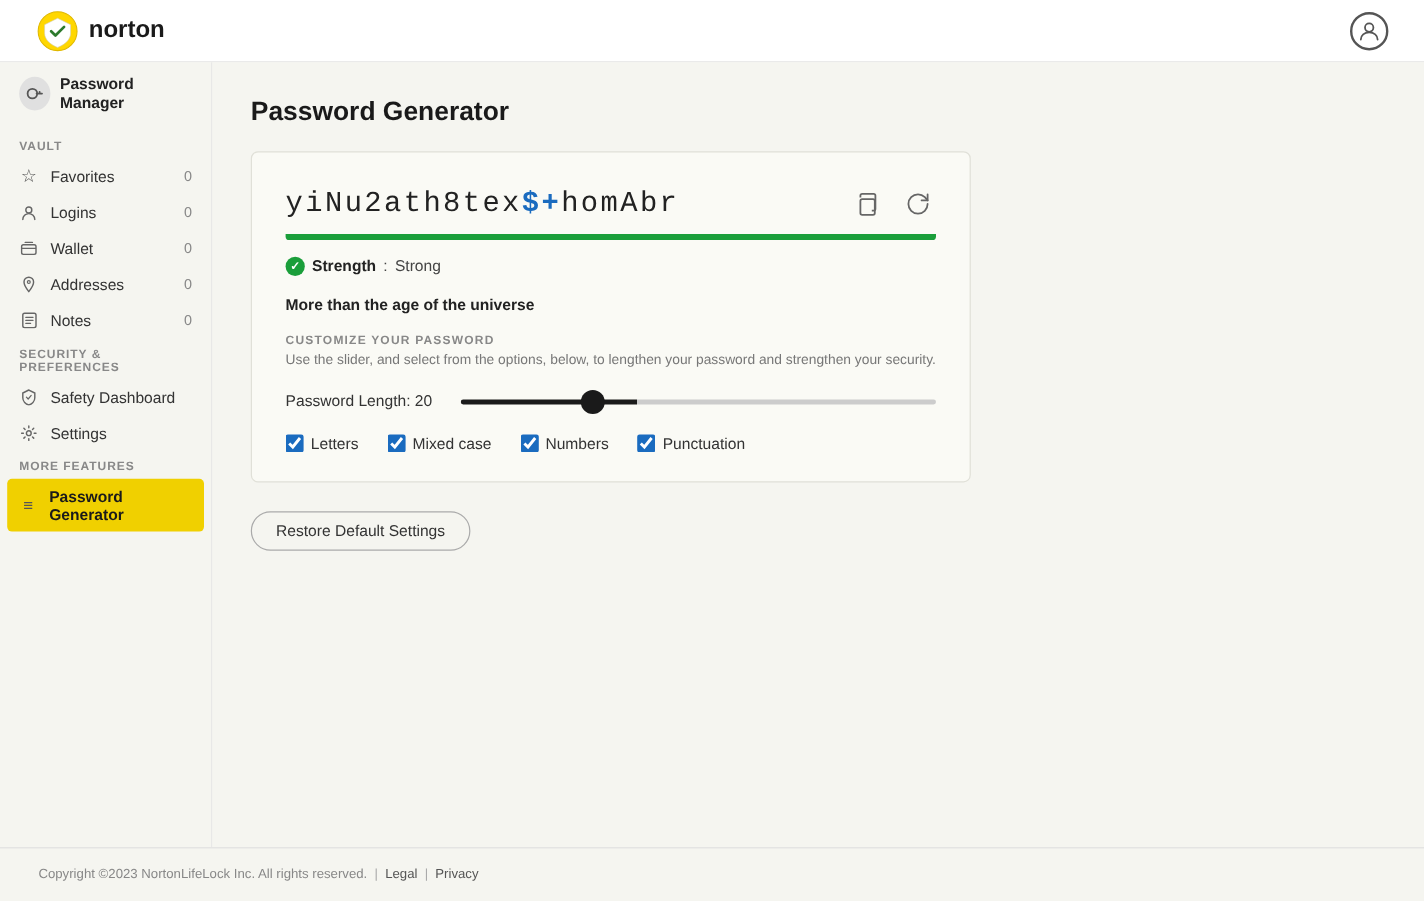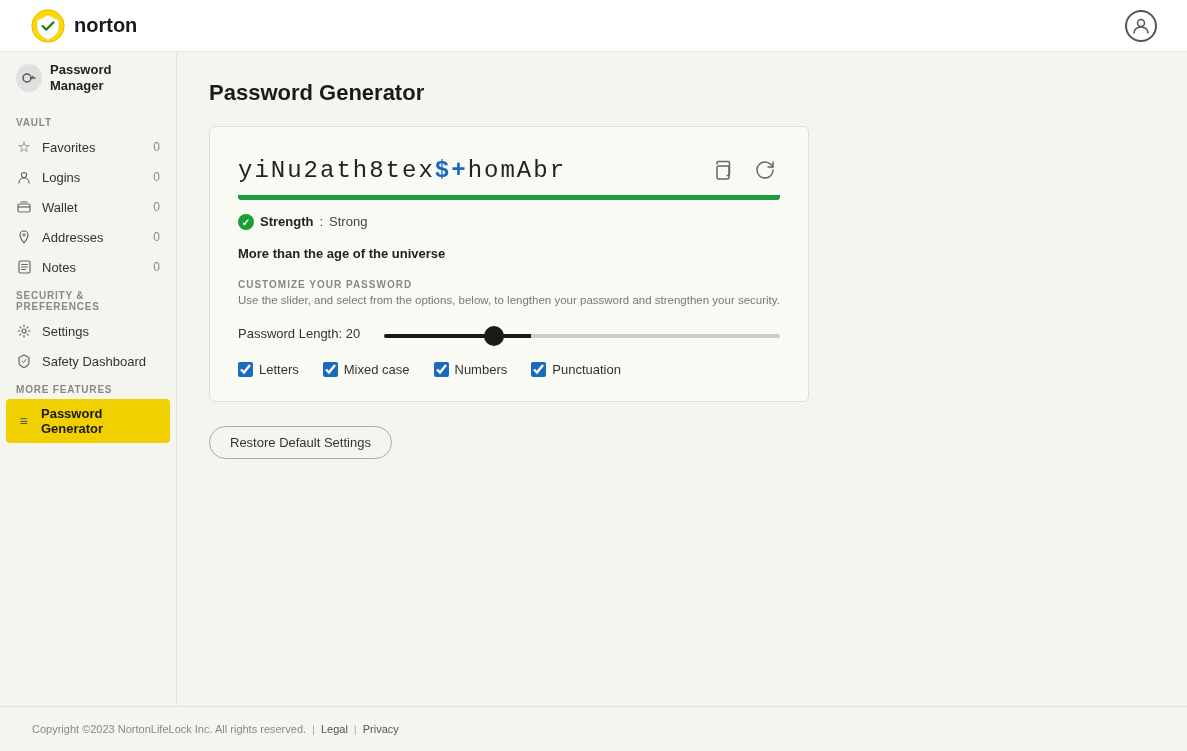--- a/index.html
+++ b/index.html
@@ -430,37 +430,37 @@
       </div>
       <span class="sidebar-item-count">0</span>
     </div>
 
     <div class="sidebar-section-label">SECURITY &amp; PREFERENCES</div>
 
     <div class="sidebar-item">
       <div class="sidebar-item-left">
         <span class="sidebar-item-icon">
           <svg width="14" height="14" viewBox="0 0 14 14" fill="none">
+            <path d="M7 1L2 3.5v4C2 10.5 4.5 12.8 7 13.5 9.5 12.8 12 10.5 12 7.5v-4L7 1z" stroke="#666" stroke-width="1.2"></path>
+            <path d="M5 7l1.5 1.5L9 5.5" stroke="#666" stroke-width="1" stroke-linecap="round" stroke-linejoin="round"></path>
+          </svg>
+        </span>
+        <span class="sidebar-item-label">Safety Dashboard</span>
+      </div>
+    </div>
+
+    <div class="sidebar-item">
+      <div class="sidebar-item-left">
+        <span class="sidebar-item-icon">
+          <svg width="14" height="14" viewBox="0 0 14 14" fill="none">
             <circle cx="7" cy="7" r="2" stroke="#666" stroke-width="1.2"></circle>
             <path d="M7 1v1.5M7 11.5V13M1 7h1.5M11.5 7H13M2.9 2.9l1 1M10.1 10.1l1 1M11.1 2.9l-1 1M3.9 10.1l-1 1" stroke="#666" stroke-width="1.2" stroke-linecap="round"></path>
           </svg>
         </span>
         <span class="sidebar-item-label">Settings</span>
-      </div>
-    </div>
-
-    <div class="sidebar-item">
-      <div class="sidebar-item-left">
-        <span class="sidebar-item-icon">
-          <svg width="14" height="14" viewBox="0 0 14 14" fill="none">
-            <path d="M7 1L2 3.5v4C2 10.5 4.5 12.8 7 13.5 9.5 12.8 12 10.5 12 7.5v-4L7 1z" stroke="#666" stroke-width="1.2"></path>
-            <path d="M5 7l1.5 1.5L9 5.5" stroke="#666" stroke-width="1" stroke-linecap="round" stroke-linejoin="round"></path>
-          </svg>
-        </span>
-        <span class="sidebar-item-label">Safety Dashboard</span>
       </div>
     </div>
 
     <div class="sidebar-section-label">MORE FEATURES</div>
 
     <div class="sidebar-item active">
       <div class="sidebar-item-left">
         <span class="sidebar-item-icon" style="font-size:14px; font-weight:bold;">≡</span>
         <span class="sidebar-item-label">Password Generator</span>
       </div>

